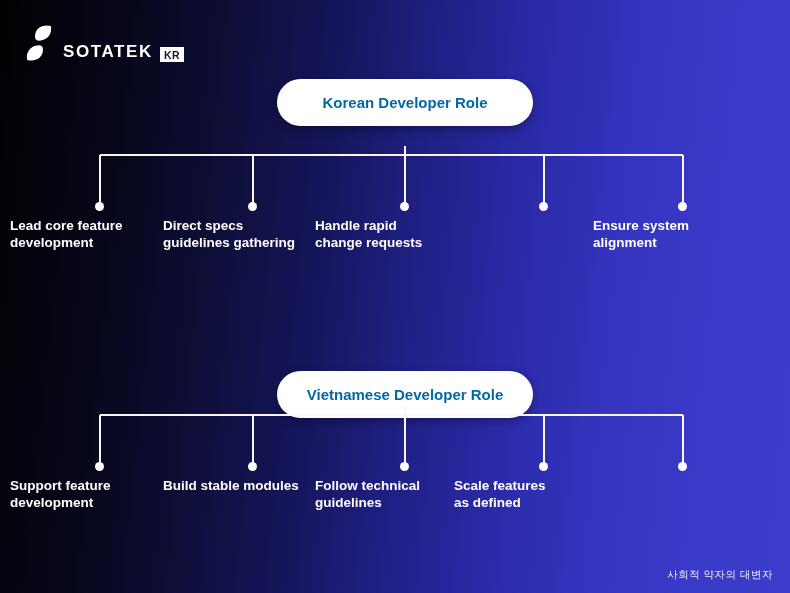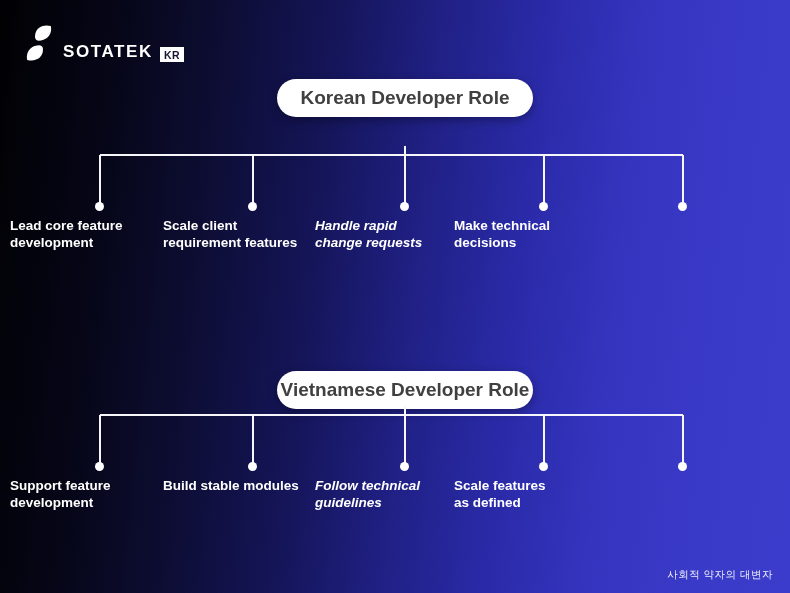--- a/index.html
+++ b/index.html
@@ -12,42 +12,42 @@
       #010103 0%, #060618 14%, #0d0d33 26%, #15155a 40%,
       #202085 52%, #2a2aa8 64%, #3434bf 76%, #3a3ac8 88%, #3c3ccc 100%);
   }
   
   .logo{position:absolute;left:22px;top:24px;display:flex;align-items:flex-end;gap:7px;}
   .logo-icon{width:34px;height:38px;flex:0 0 auto;}
   .brand{color:#ffffff;font-size:17px;font-weight:bold;letter-spacing:1.6px;}
   .kr-badge{background:#ffffff;color:#14142e;font-size:10.5px;font-weight:bold;
     border-radius:0;padding:2px 4px 1px 4px;letter-spacing:.5px;}
   
-  .pill{position:absolute;left:277px;width:256px;height:38px;background:#ffffff;
+  .pill{position:absolute;left:277px;width:256px;height:47px;background:#ffffff;
     border-radius:24px;display:flex;align-items:center;justify-content:center;
-    font-size:19px;font-weight:bold;color:#404040;
+    font-size:15px;font-weight:bold;color:#0369a1;
     box-shadow:0 3px 10px rgba(0,0,10,.35);}
   .pill-1{top:79px;}  .pill-2{top:339px;margin-top:32px;}
   
   .hline,.vline,.stub{position:absolute;background:#f7f7fb;}
   .hline{left:100px;width:583px;height:2px;}
   .vline{width:2px;height:52px;}
   .stub{left:404px;width:2px;height:9px;}
   .dot{position:absolute;width:9px;height:9px;border-radius:50%;background:#ffffff;}
   .h1{top:154px;} .h2{top:414px;}
   .v1{top:155px;} .v2{top:415px;}
   .st1{top:146px;} .st2{top:406px;}
   .d1{top:202px;}  .d2{top:462px;}
   .cx1{left:99px;} .cx2{left:252px;} .cx3{left:404px;} .cx4{left:543px;} .cx5{left:682px;}
   .dx1{left:95px;} .dx2{left:248px;} .dx3{left:400px;} .dx4{left:539px;} .dx5{left:678px;}
   
   .col-label{position:absolute;width:180px;text-align:left;color:#ffffff;
     font-size:13.5px;font-weight:bold;line-height:17px;}
   .t1{top:217px;} .t2{top:477px;}
-  .lx1{left:10px;} .lx2{left:163px;} .lx3{left:315px;font-style:italic;} .lx4{left:454px;} .lx5{left:593px;}
+  .lx1{left:10px;} .lx2{left:163px;} .lx3{left:315px;} .lx4{left:454px;} .lx5{left:593px;}
   
   .footer{position:absolute;right:17px;bottom:11px;text-align:left;color:#ffffff;margin-left:7px;}
   .tagline{font-size:10.5px;color:#eceefb;letter-spacing:.5px;}
   .brandname{font-size:24px;font-weight:bold;letter-spacing:1px;margin-top:3px;}
 </style>
 </head>
 <body>
 
 <div class="canvas">
 
@@ -72,30 +72,30 @@
   <div class="dot d1 dx2"></div>
   <div class="dot d1 dx3"></div>
   <div class="dot d1 dx4"></div>
   <div class="dot d1 dx5"></div>
 
   <div class="col-label t1 lx1">
     <div>Lead core feature</div>
     <div>development</div>
   </div>
   <div class="col-label t1 lx2">
-    <div>Scale client</div>
-    <div>requirement features</div>
+    <div>Direct specs</div>
+    <div>guidelines gathering</div>
   </div>
   <div class="col-label t1 lx3">
     <div>Handle rapid</div>
     <div>change requests</div>
   </div>
-  <div class="col-label t1 lx4">
-    <div>Make technical</div>
-    <div>decisions</div>
+  <div class="col-label t1 lx5">
+    <div>Ensure system</div>
+    <div>alignment</div>
   </div>
 
   <div class="pill pill-2">Vietnamese Developer Role</div>
   <div class="stub st2"></div>
   <div class="hline h2"></div>
   <div class="vline v2 cx1"></div>
   <div class="vline v2 cx2"></div>
   <div class="vline v2 cx3"></div>
   <div class="vline v2 cx4"></div>
   <div class="vline v2 cx5"></div>

